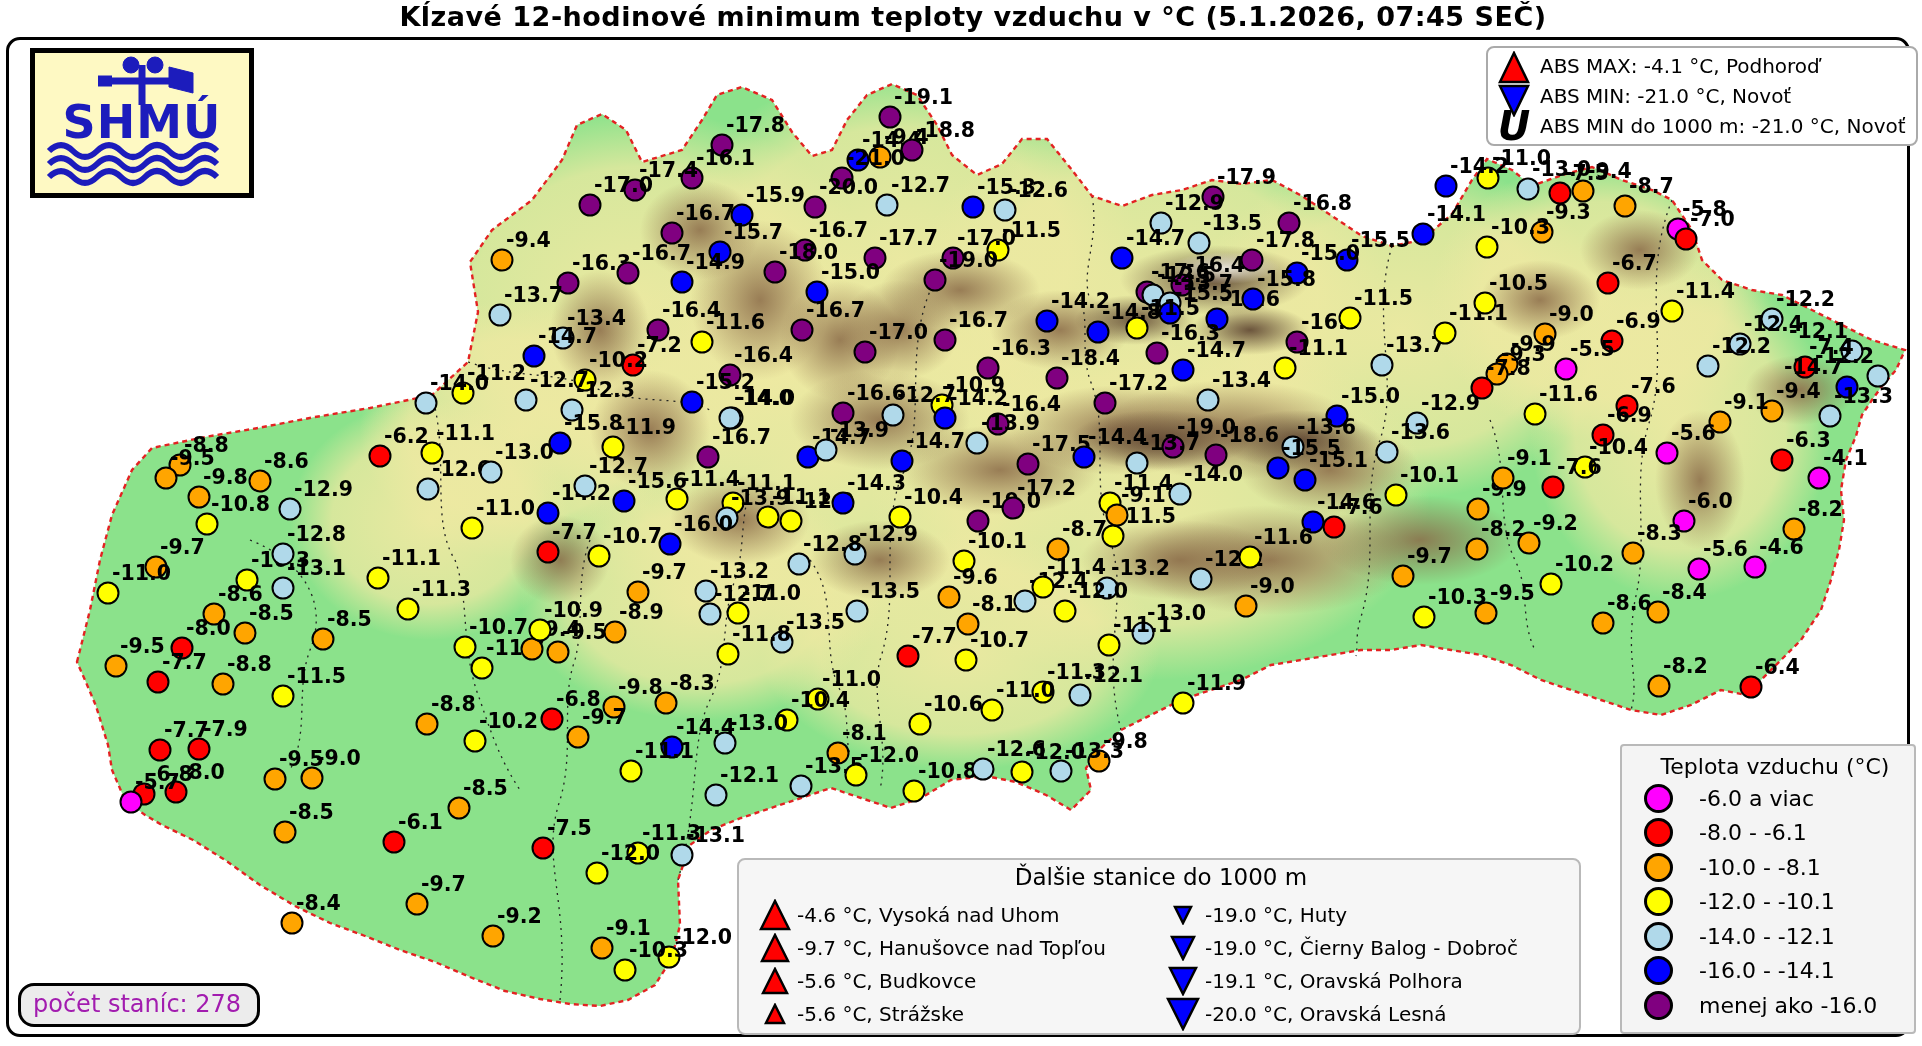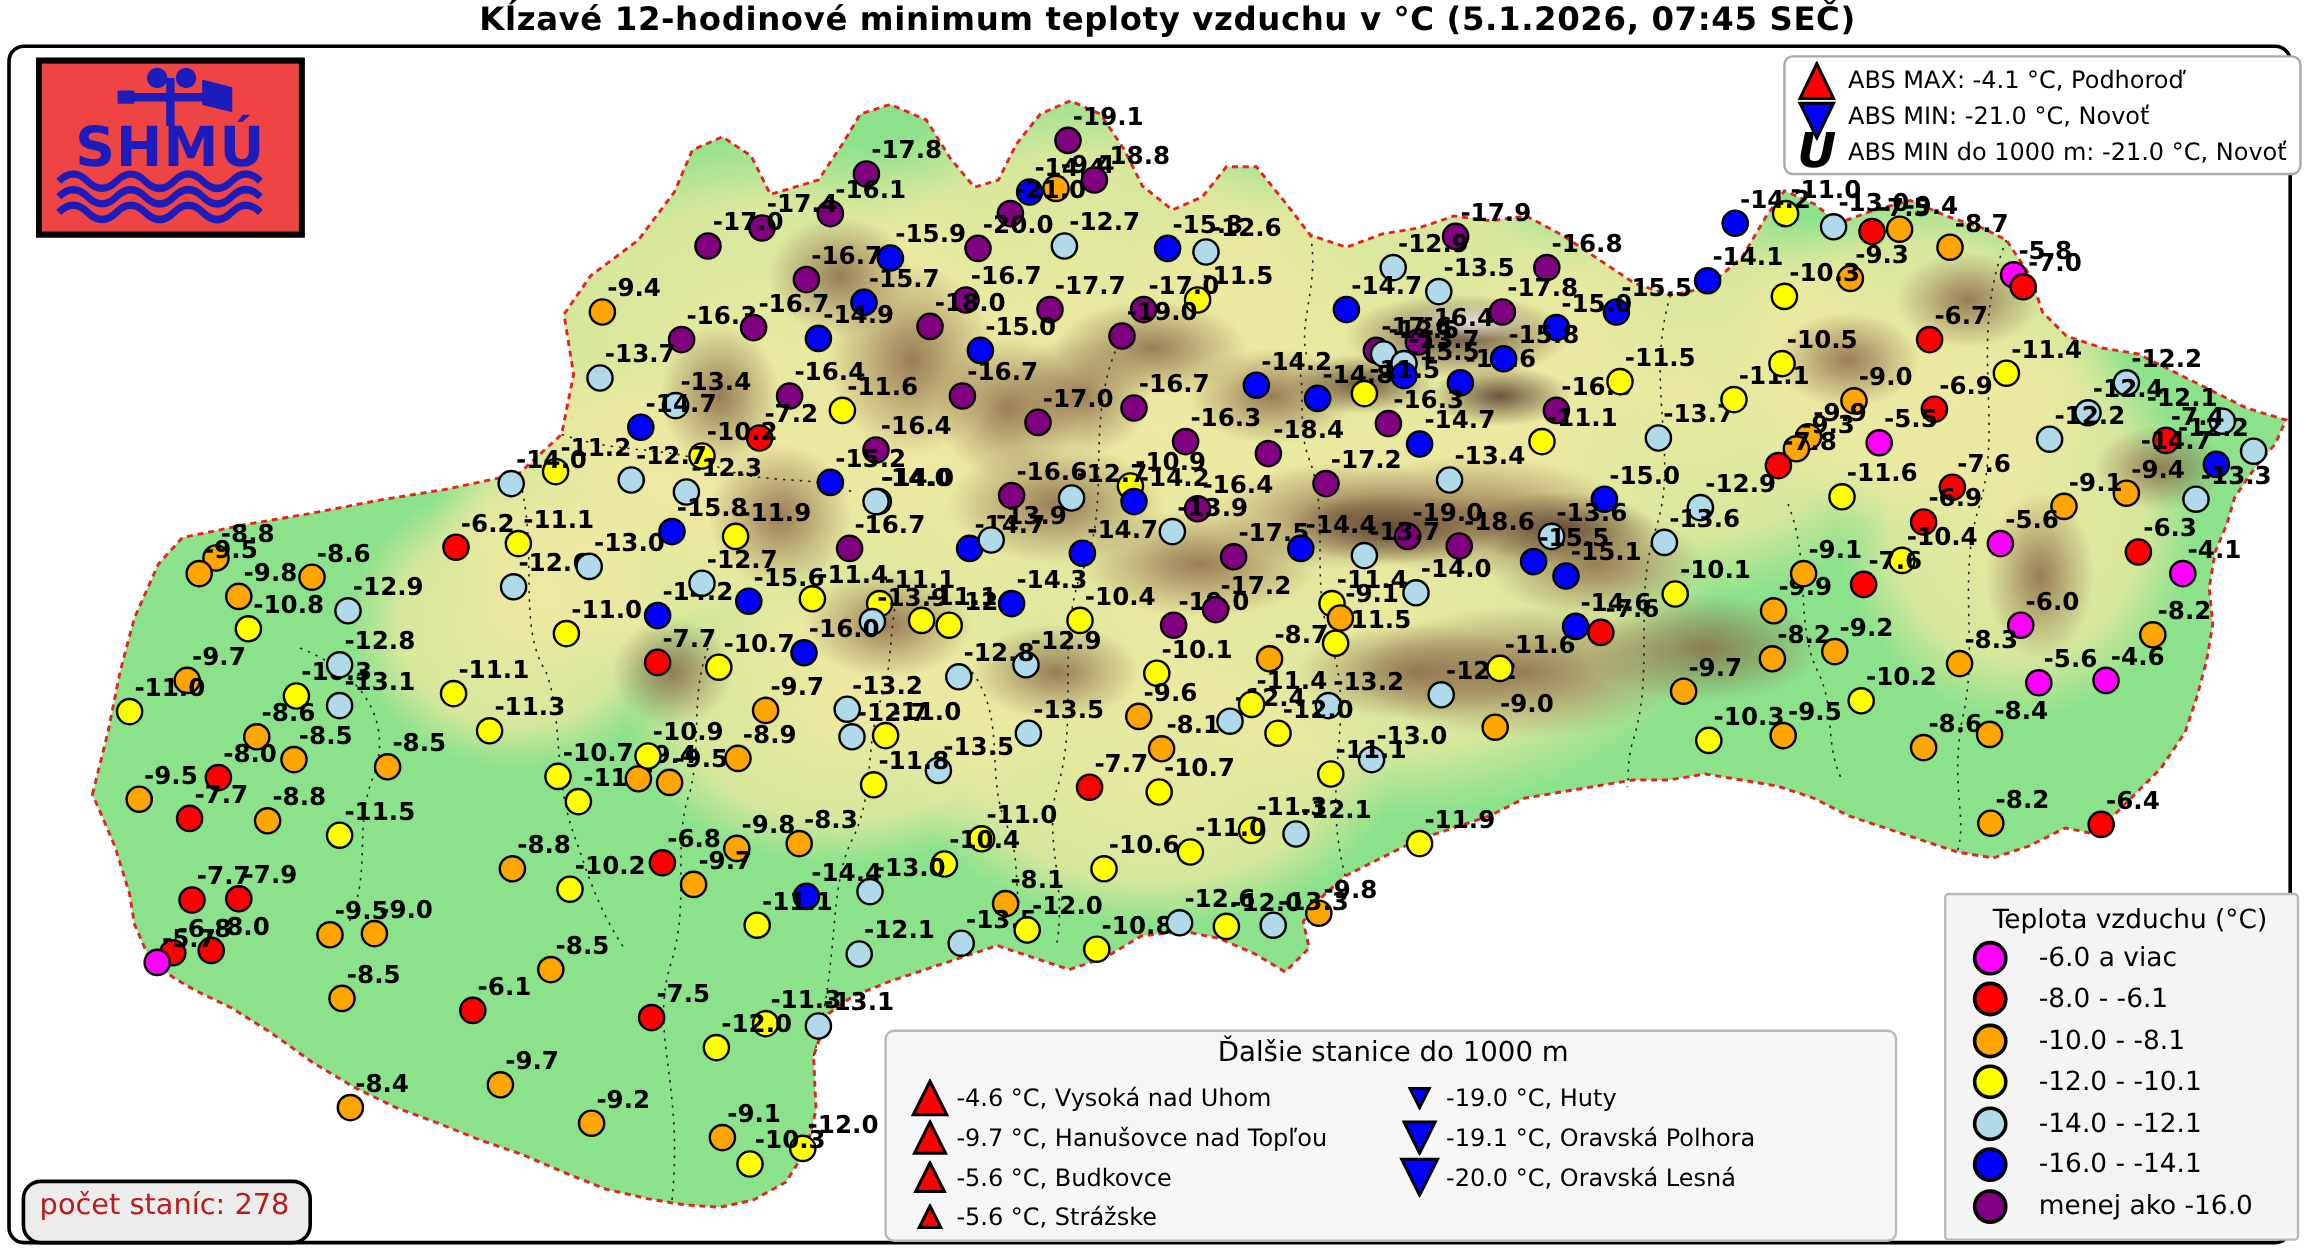--- a/index.html
+++ b/index.html
@@ -3,21 +3,21 @@
 <meta charset="utf-8">
 <style>
   html,body{margin:0;padding:0;background:#ffffff;font-family:"DejaVu Sans","Liberation Sans",sans-serif;}
   #stage{position:relative;width:1922px;height:1046px;background:#fff;overflow:hidden;}
   .map-title{position:absolute;top:1px;left:0;width:100%;text-align:center;
     font-size:27px;font-weight:bold;color:#000;letter-spacing:.5px;white-space:nowrap;padding-left:12px;}
   .frame{position:absolute;left:6px;top:37px;width:1904px;height:1000px;
     border:3px solid #000;border-radius:14px;box-sizing:border-box;background:transparent;pointer-events:none;}
   #mapsvg{position:absolute;left:0;top:0;}
   
-  .logo-box{position:absolute;left:30px;top:48px;width:224px;height:150px;background:#ef4444;
+  .logo-box{position:absolute;left:30px;top:48px;width:224px;height:150px;background:#fef9c3;
     border:5px solid #000;box-sizing:border-box;}
   
   .abs-box{position:absolute;left:1486px;top:46px;width:432px;height:100px;background:#fff;
     border:2px solid #aaa;border-radius:8px;box-sizing:border-box;display:flex;align-items:center;}
   .abs-icon-col{width:52px;display:flex;flex-direction:column;align-items:center;}
   .abs-lines{flex:1;font-size:20px;color:#000;line-height:30px;white-space:nowrap;}
   .abs-u{font-weight:bold;font-style:italic;font-size:40px;line-height:30px;margin-top:-6px;}
   
   .tlegend{position:absolute;left:1620px;top:744px;width:296px;height:290px;background:#f4f4f4;
     border:2px solid #b9b9b9;border-radius:4px;box-sizing:border-box;padding:8px 0 0 14px;}
@@ -29,21 +29,21 @@
   .extra-box{position:absolute;left:737px;top:858px;width:844px;height:177px;background:#f6f6f6;
     border:2px solid #b9b9b9;border-radius:8px;box-sizing:border-box;padding:4px 10px 0 14px;}
   .extra-title{font-size:23px;color:#000;text-align:center;margin-bottom:8px;}
   .extra-cols{display:flex;}
   .extra-col{width:50%;}
   .xrow{display:flex;align-items:center;height:33px;}
   .xrow .tri{width:44px;display:flex;justify-content:center;align-items:center;flex:0 0 auto;}
   .xrow .xlbl{font-size:20px;color:#000;white-space:nowrap;}
   
   .count-box{position:absolute;left:18px;top:983px;background:#ececec;border:3px solid #000;
-    border-radius:16px;padding:4px 16px 16px 12px;font-size:24px;color:#b91c1c;white-space:nowrap;}
+    border-radius:16px;padding:4px 16px 6px 12px;font-size:24px;color:#a21caf;white-space:nowrap;}
 </style>
 </head>
 <body>
 
 <div id="stage">
 
   <div class="map-title">Kĺzavé 12-hodinové minimum teploty vzduchu v °C (5.1.2026, 07:45 SEČ)</div>
 
   <svg id="mapsvg" width="1922" height="1046" viewBox="0 0 1922 1046">
     <defs>
@@ -798,20 +798,28 @@
           <div class="xrow">
             <span class="tri">
               <svg width="20" height="20" viewBox="0 0 20 20">
                 <polygon points="2,2 18,2 10,18" fill="#0000ff" stroke="#000" stroke-width="2.5"></polygon>
               </svg>
             </span>
             <span class="xlbl">-19.0 °C, Huty</span>
           </div>
           <div class="xrow">
             <span class="tri">
+              <svg width="26" height="26" viewBox="0 0 26 26">
+                <polygon points="2,2 24,2 13,24" fill="#0000ff" stroke="#000" stroke-width="2.5"></polygon>
+              </svg>
+            </span>
+            <span class="xlbl">-19.0 °C, Čierny Balog - Dobroč</span>
+          </div>
+          <div class="xrow">
+            <span class="tri">
               <svg width="30" height="30" viewBox="0 0 30 30">
                 <polygon points="2,2 28,2 15,28" fill="#0000ff" stroke="#000" stroke-width="2.5"></polygon>
               </svg>
             </span>
             <span class="xlbl">-19.1 °C, Oravská Polhora</span>
           </div>
           <div class="xrow">
             <span class="tri">
               <svg width="34" height="34" viewBox="0 0 34 34">
                 <polygon points="2,2 32,2 17,32" fill="#0000ff" stroke="#000" stroke-width="2.5"></polygon>

